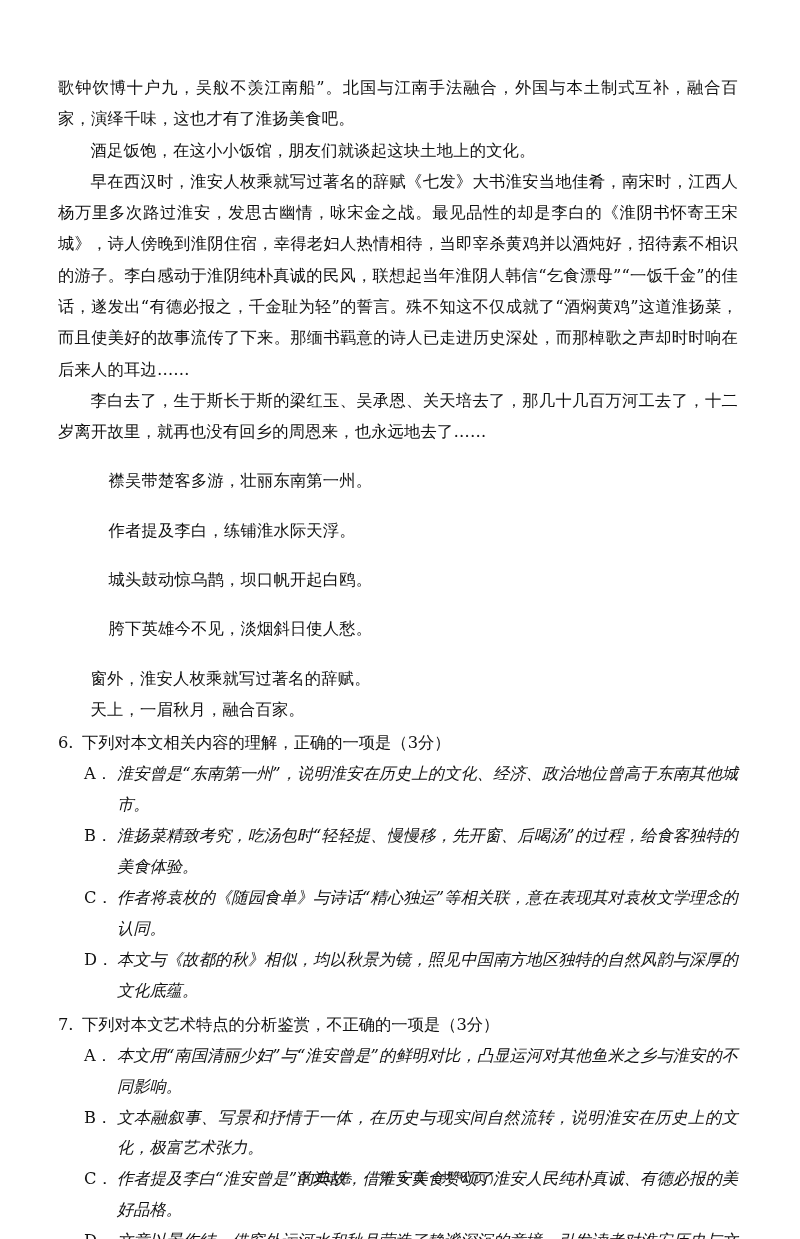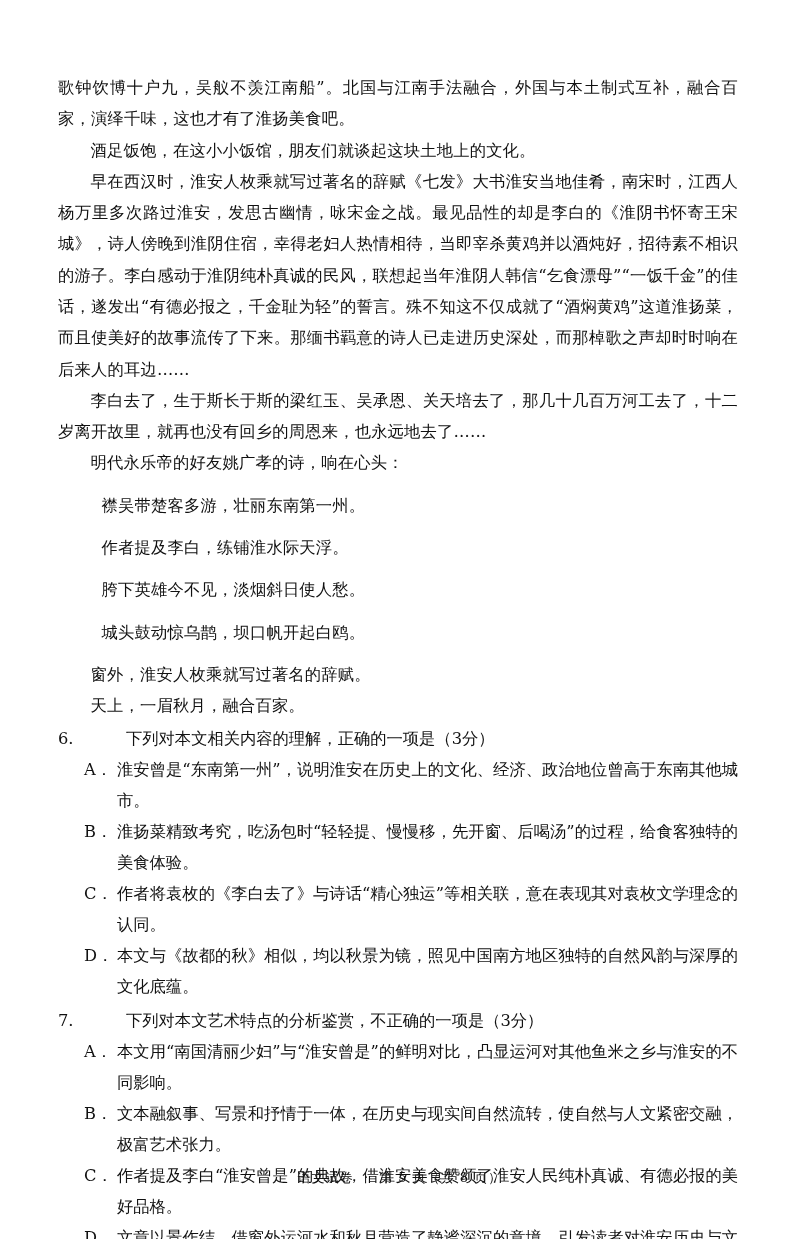--- a/index.html
+++ b/index.html
@@ -29,55 +29,55 @@
     letter-spacing: 0.2px;
   }
   p.para {
     margin: 0;
     text-indent: 2em;
   }
   p.para.noindent {
     text-indent: 0;
   }
   p.poem {
-    margin: 11px;
+    margin: 18px;
     text-indent: 2em;
   }
   .q-block {
     margin-top: 3px;
   }
   .q-stem {
     display: flex;
     align-items: baseline;
     font-size: 16.3px;
     line-height: 1.9;
   }
   .q-num {
     flex: 0 0 auto;
     width: 24px;
   }
   .q-text {
     flex: 1 1 auto;
     text-align: justify;
-    margin-left: 44px;
   }
   .opt {
     display: flex;
     align-items: baseline;
     font-size: 16.3px;
     line-height: 1.9;
     padding-left: 26px;
   }
   .opt-label {
     flex: 0 0 auto;
     width: 33px;
   }
   .opt-text {
     flex: 1 1 auto;
     text-align: justify;
+    font-style: italic;
   }
   .footer {
     position: absolute;
     left: 0;
     right: 0;
     bottom: 52px;
     text-align: center;
     font-size: 13px;
     letter-spacing: 1px;
   }
@@ -89,66 +89,65 @@
 </head>
 <body>
 
 <div class="page">
 
   <div class="body-text">
     <p class="para noindent">歌钟饮博十户九，吴舣不羡江南船”。北国与江南手法融合，外国与本土制式互补，融合百家，演绎千味，这也才有了淮扬美食吧。</p>
     <p class="para">酒足饭饱，在这小小饭馆，朋友们就谈起这块土地上的文化。</p>
     <p class="para">早在西汉时，淮安人枚乘就写过著名的辞赋《七发》大书淮安当地佳肴，南宋时，江西人杨万里多次路过淮安，发思古幽情，咏宋金之战。最见品性的却是李白的《淮阴书怀寄王宋城》，诗人傍晚到淮阴住宿，幸得老妇人热情相待，当即宰杀黄鸡并以酒炖好，招待素不相识的游子。李白感动于淮阴纯朴真诚的民风，联想起当年淮阴人韩信“乞食漂母”“一饭千金”的佳话，遂发出“有德必报之，千金耻为轻”的誓言。殊不知这不仅成就了“酒焖黄鸡”这道淮扬菜，而且使美好的故事流传了下来。那缅书羁意的诗人已走进历史深处，而那棹歌之声却时时响在后来人的耳边……</p>
     <p class="para">李白去了，生于斯长于斯的梁红玉、吴承恩、关天培去了，那几十几百万河工去了，十二岁离开故里，就再也没有回乡的周恩来，也永远地去了……</p>
-    <p class="para">明代永乐帝的好友姚广孝的诗，响在心头：</p>
 
     <p class="poem">襟吴带楚客多游，壮丽东南第一州。</p>
     <p class="poem">作者提及李白，练铺淮水际天浮。</p>
+    <p class="poem">城头鼓动惊乌鹊，坝口帆开起白鸥。</p>
     <p class="poem">胯下英雄今不见，淡烟斜日使人愁。</p>
-    <p class="poem">城头鼓动惊乌鹊，坝口帆开起白鸥。</p>
 
     <p class="para">窗外，淮安人枚乘就写过著名的辞赋。</p>
     <p class="para">天上，一眉秋月，融合百家。</p>
   </div>
 
   <div class="q-block">
     <div class="q-stem">
       <span class="q-num">6.</span>
       <span class="q-text">下列对本文相关内容的理解，正确的一项是（3分）</span>
     </div>
     <div class="opt">
       <span class="opt-label">A．</span>
       <span class="opt-text">淮安曾是“东南第一州”，说明淮安在历史上的文化、经济、政治地位曾高于东南其他城市。</span>
     </div>
     <div class="opt">
       <span class="opt-label">B．</span>
       <span class="opt-text">淮扬菜精致考究，吃汤包时“轻轻提、慢慢移，先开窗、后喝汤”的过程，给食客独特的美食体验。</span>
     </div>
     <div class="opt">
       <span class="opt-label">C．</span>
-      <span class="opt-text">作者将袁枚的《李白去了》与诗话“精心独运”等相关联，意在表现其对袁枚文学理念的认同。</span>
+      <span class="opt-text">作者将袁枚的《随园食单》与诗话“精心独运”等相关联，意在表现其对袁枚文学理念的认同。</span>
     </div>
     <div class="opt">
       <span class="opt-label">D．</span>
       <span class="opt-text">本文与《故都的秋》相似，均以秋景为镜，照见中国南方地区独特的自然风韵与深厚的文化底蕴。</span>
     </div>
   </div>
 
   <div class="q-block">
     <div class="q-stem">
       <span class="q-num">7.</span>
       <span class="q-text">下列对本文艺术特点的分析鉴赏，不正确的一项是（3分）</span>
     </div>
     <div class="opt">
       <span class="opt-label">A．</span>
       <span class="opt-text">本文用“南国清丽少妇”与“淮安曾是”的鲜明对比，凸显运河对其他鱼米之乡与淮安的不同影响。</span>
     </div>
     <div class="opt">
       <span class="opt-label">B．</span>
-      <span class="opt-text">文本融叙事、写景和抒情于一体，在历史与现实间自然流转，使自然与人文紧密交融，极富艺术张力。</span>
+      <span class="opt-text">文本融叙事、写景和抒情于一体，在历史与现实间自然流转，说明淮安在历史上的文化，极富艺术张力。</span>
     </div>
     <div class="opt">
       <span class="opt-label">C．</span>
       <span class="opt-text">作者提及李白“淮安曾是”的典故，借淮安美食赞颂了淮安人民纯朴真诚、有德必报的美好品格。</span>
     </div>
     <div class="opt">
       <span class="opt-label">D．</span>
       <span class="opt-text">文章以景作结，借窗外运河水和秋月营造了静谧深沉的意境，引发读者对淮安历史与文化的思考。</span>
     </div>
   </div>

